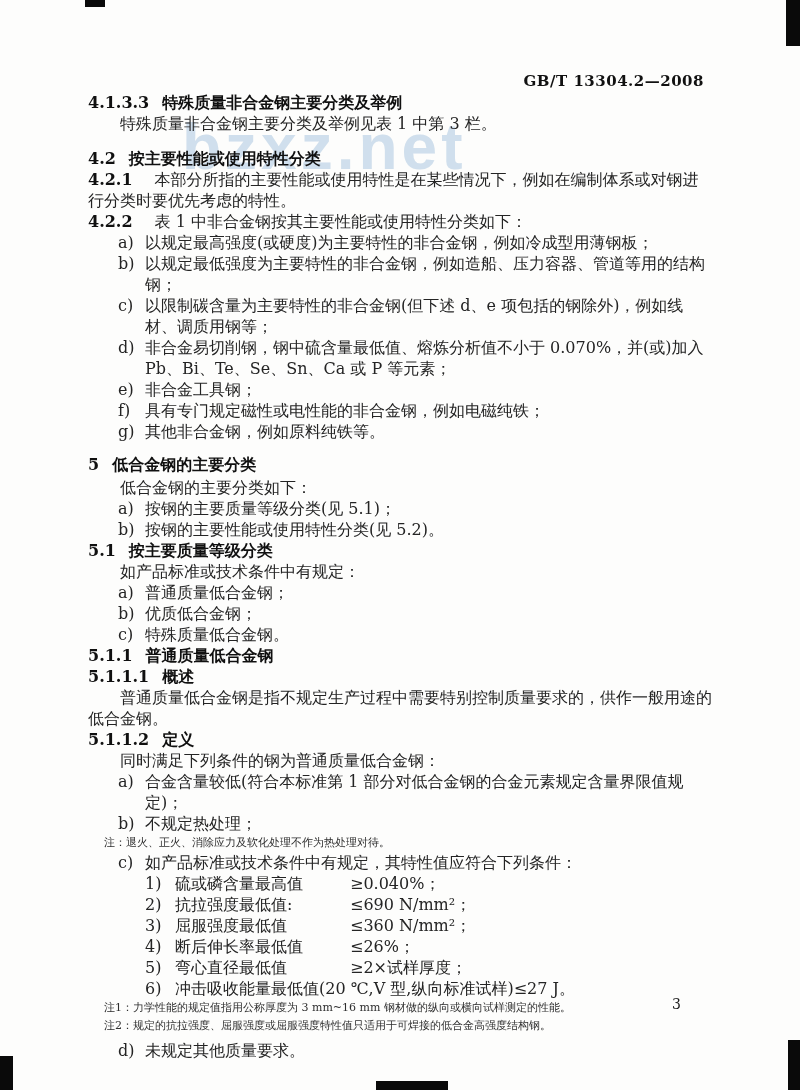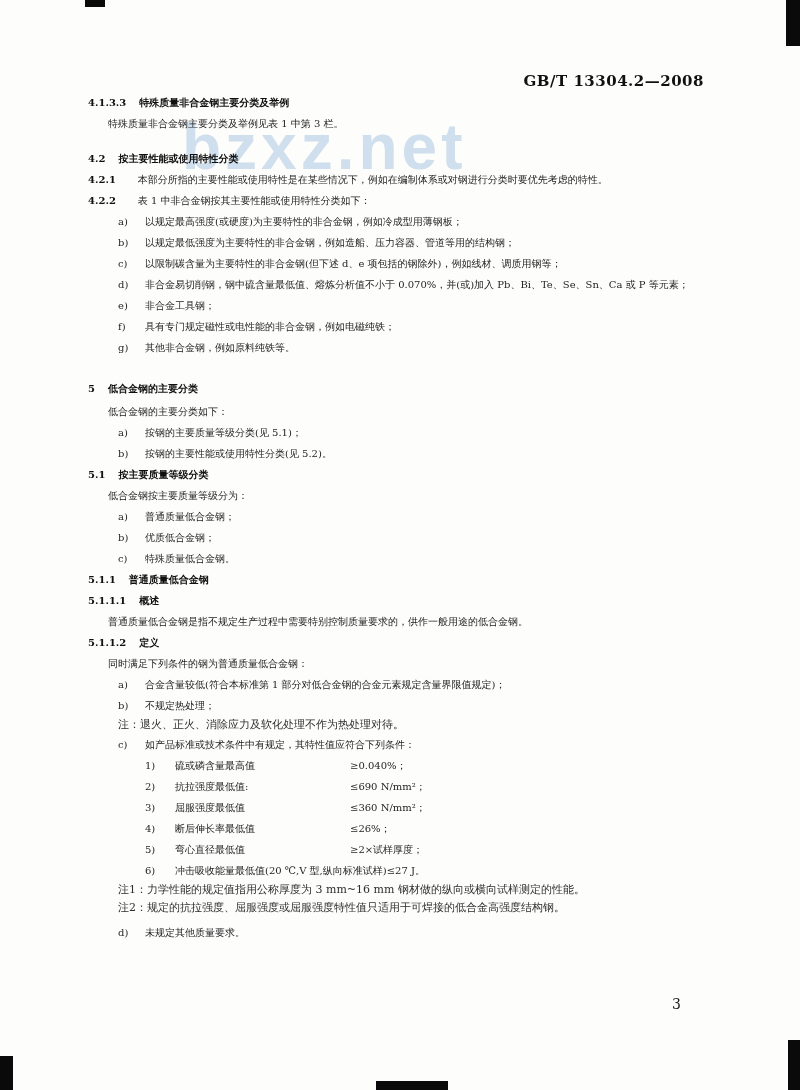--- a/index.html
+++ b/index.html
@@ -22,32 +22,32 @@
   .watermark {
     position:absolute; top:110px; left:182px;
     font-family:"Liberation Sans",sans-serif;
     font-size:64px; font-weight:bold; letter-spacing:4px;
     color:rgba(163,194,222,.5);
     user-select:none; pointer-events:none;
   }
   .content {
     position:absolute; left:88px; top:92px; width:624px;
   }
-  .row { font-size:10px; line-height:21px; color:#242424; }
+  .row { font-size:16px; line-height:21px; color:#242424; }
   .row.h { font-weight:bold; color:#101010; }
   .row.h .label { margin-right:13px; }
   .row.pn .label { font-weight:bold; margin-right:22px; color:#101010; }
   .row.p { text-indent:2em; }
   .row.li { display:flex; margin-left:30px; }
   .row.li .label { width:27px; flex:none; }
   .row.li .text { flex:1; }
   .row.li2 { display:flex; margin-left:57px; }
   .row.li2 .label { width:30px; flex:none; }
   .row.li2 .text.col { width:175px; flex:none; }
-  .row.note { font-size:11px; line-height:18px; margin-left:30px; color:#2e2e2e; }
+  .row.note { font-size:11px; line-height:18px; margin-left:16px; color:#2e2e2e; }
   .page-number {
     position:absolute; left:672px; top:996px;
     font-size:14px; color:#1a1a1a;
   }
   .mark { position:absolute; background:#0a0a0a; }
   .mark-tl { left:85px; top:0; width:20px; height:7px; }
   .mark-tr { right:0; top:0; width:14px; height:46px; }
   .mark-bl { left:0; top:1056px; width:13px; height:34px; }
   .mark-br { right:0; top:1040px; width:12px; height:50px; }
   .mark-bc { left:376px; top:1081px; width:72px; height:9px; }
@@ -94,32 +94,32 @@
         <span class="text">非合金工具钢；</span>
       </div>
       <div class="row li">
         <span class="label">f)</span>
         <span class="text">具有专门规定磁性或电性能的非合金钢，例如电磁纯铁；</span>
       </div>
       <div class="row li">
         <span class="label">g)</span>
         <span class="text">其他非合金钢，例如原料纯铁等。</span>
       </div>
-      <div class="row h" style="margin-top: 20px;"><span class="label">5</span><span class="text">低合金钢的主要分类</span></div>
+      <div class="row h" style="margin-top: 12px;"><span class="label">5</span><span class="text">低合金钢的主要分类</span></div>
       <div class="row p" style="margin-top: 2px;"><span class="text">低合金钢的主要分类如下：</span></div>
       <div class="row li">
         <span class="label">a)</span>
         <span class="text">按钢的主要质量等级分类(见 5.1)；</span>
       </div>
       <div class="row li">
         <span class="label">b)</span>
         <span class="text">按钢的主要性能或使用特性分类(见 5.2)。</span>
       </div>
       <div class="row h"><span class="label">5.1</span><span class="text">按主要质量等级分类</span></div>
-      <div class="row p"><span class="text">低合金钢按主要质量等级分为：</span></div>
+      <div class="row p"><span class="text">如产品标准或技术条件中有规定：</span></div>
       <div class="row li">
         <span class="label">a)</span>
         <span class="text">普通质量低合金钢；</span>
       </div>
       <div class="row li">
         <span class="label">b)</span>
         <span class="text">优质低合金钢；</span>
       </div>
       <div class="row li">
         <span class="label">c)</span>

